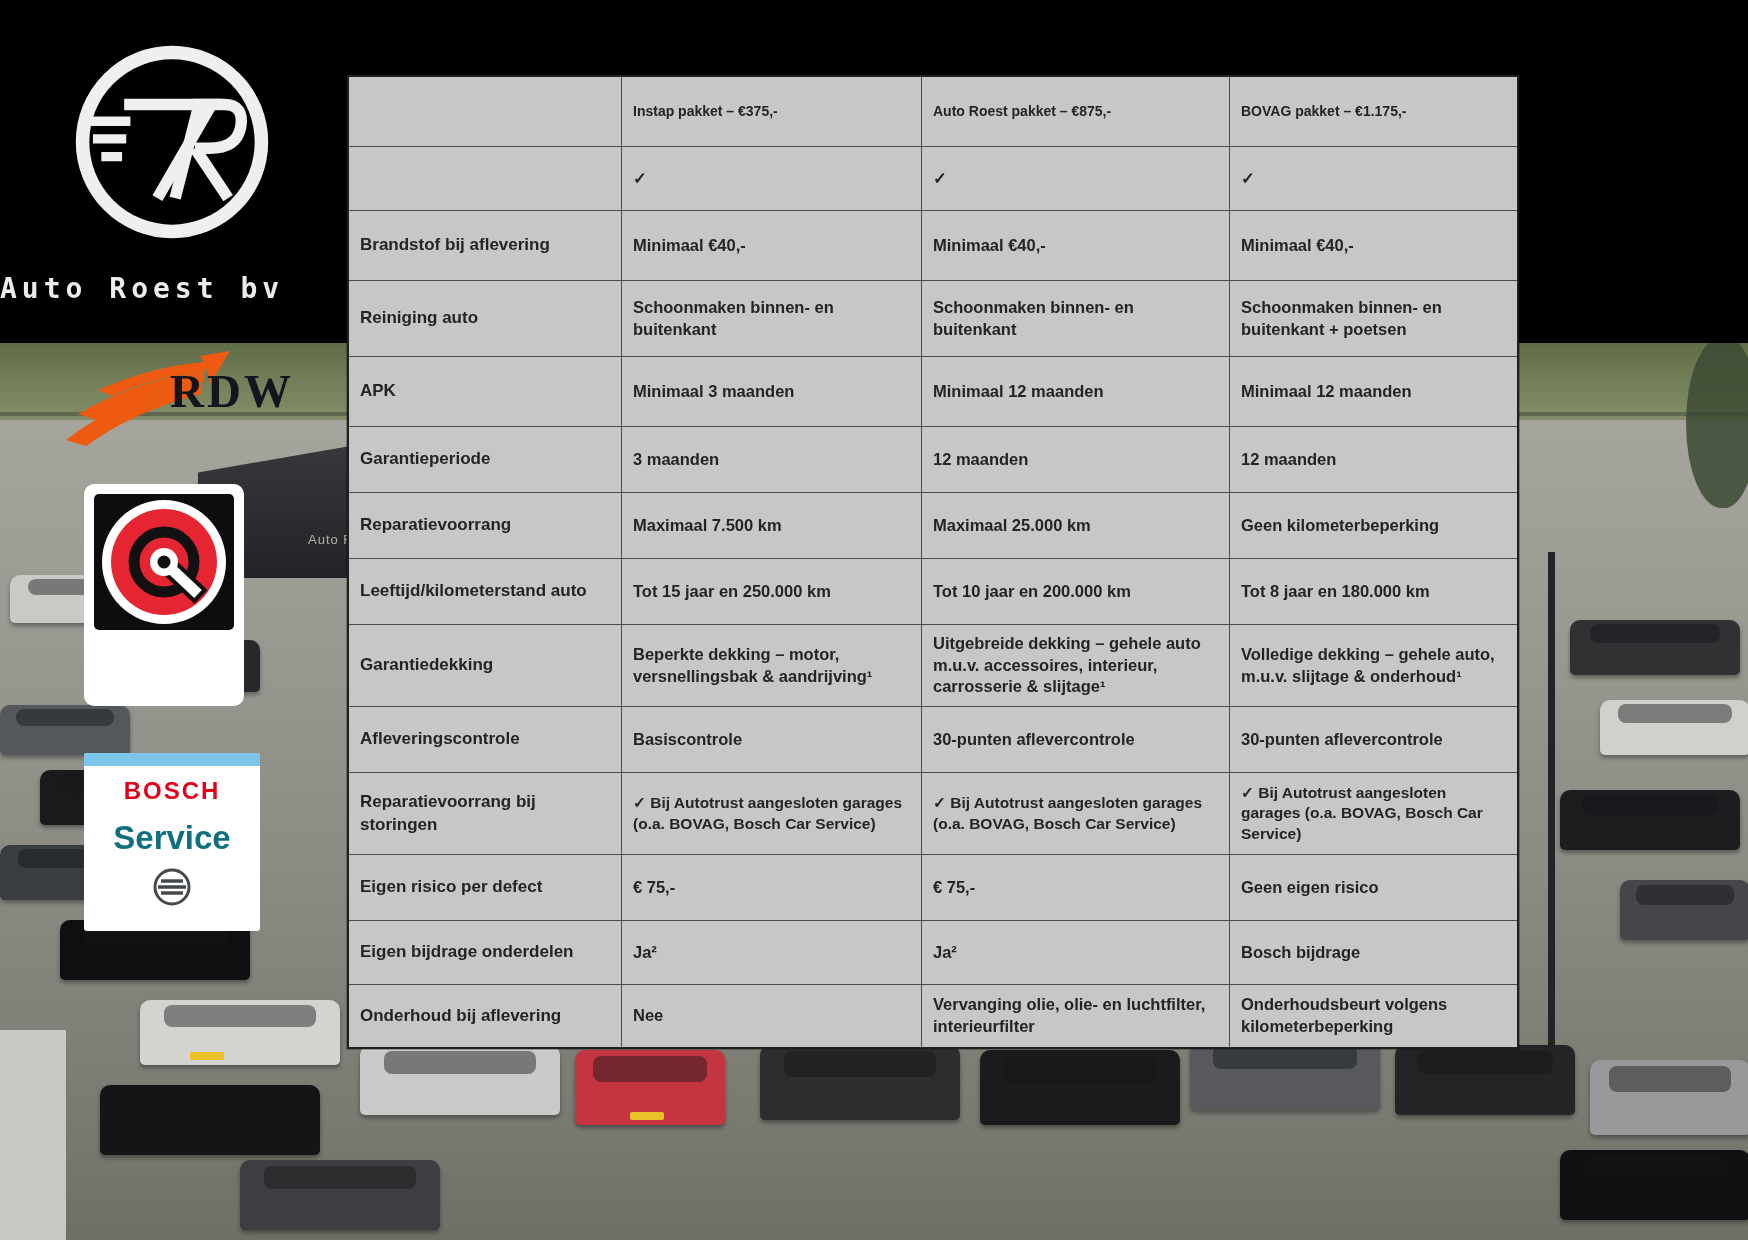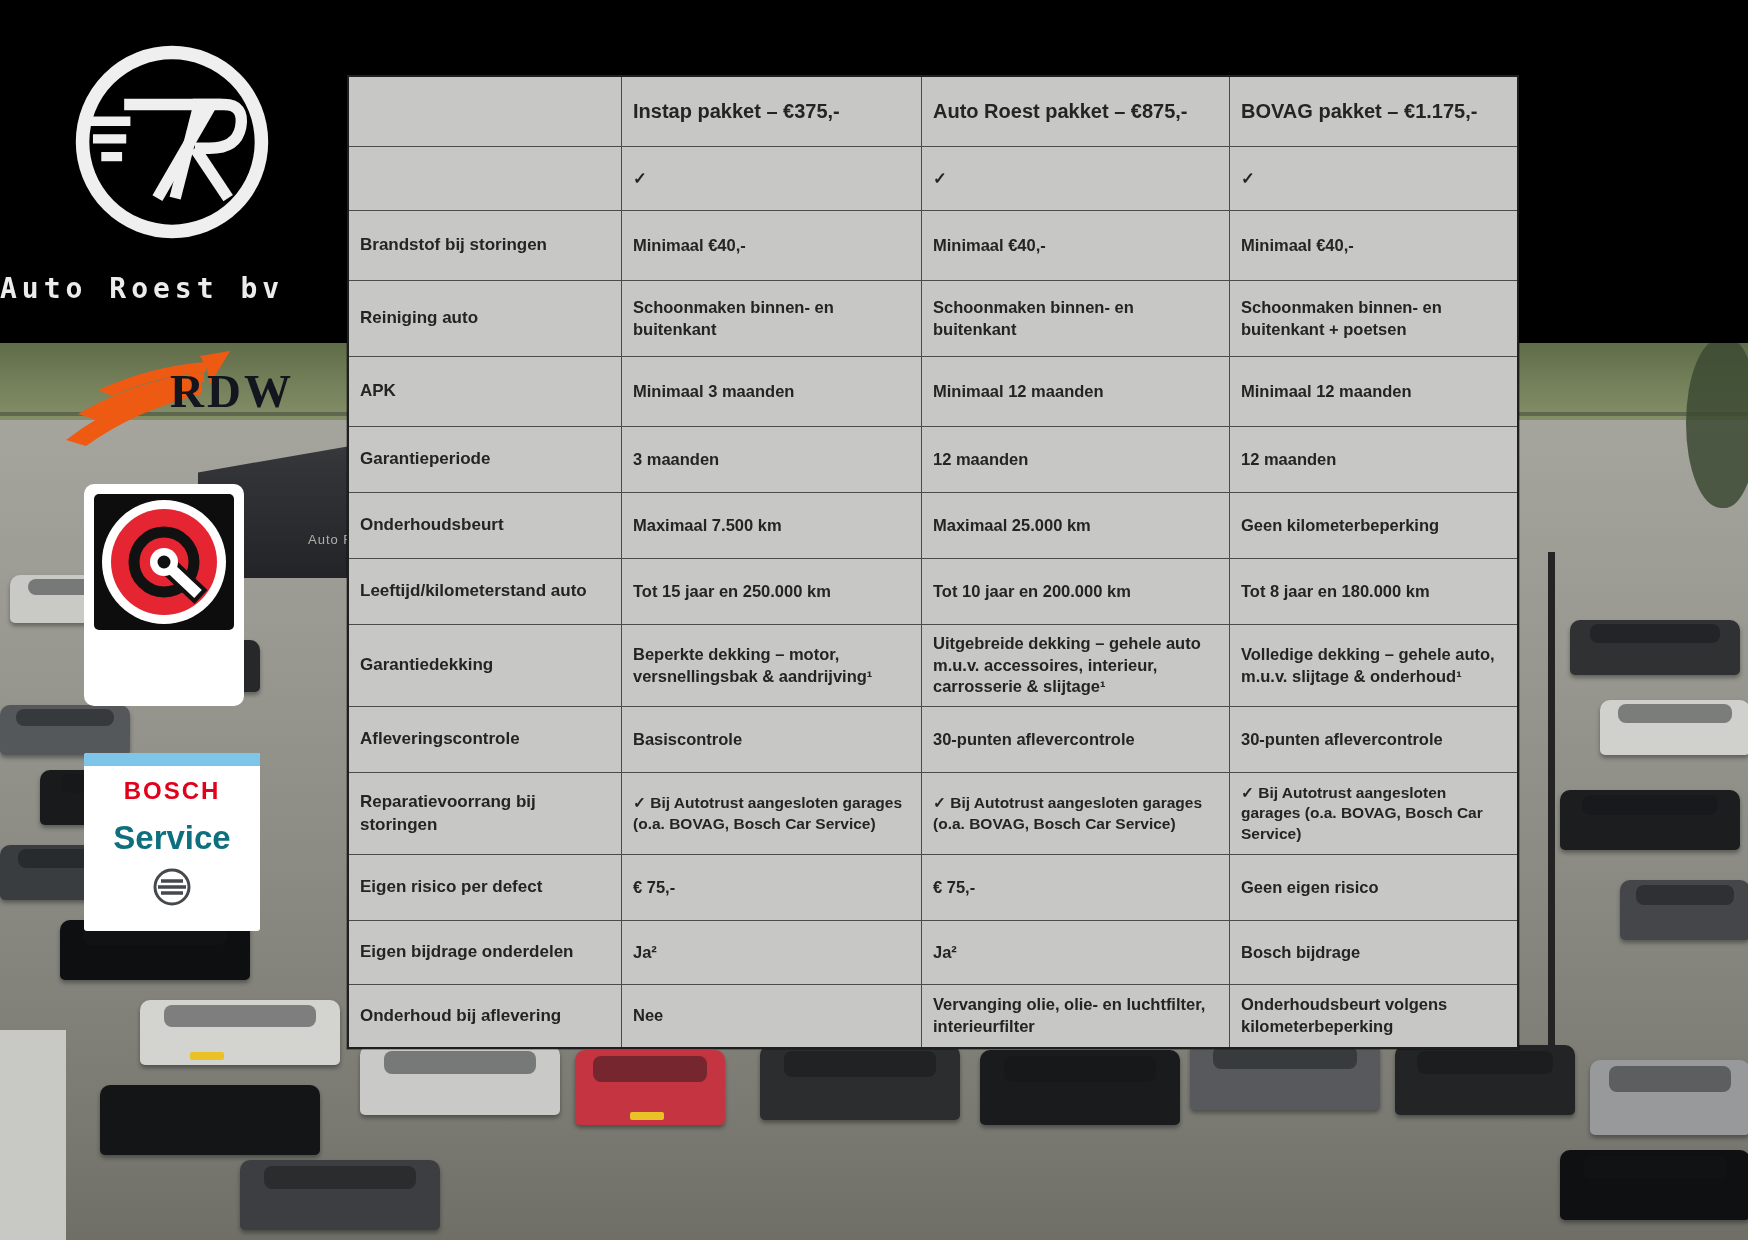--- a/index.html
+++ b/index.html
@@ -58,21 +58,21 @@
        grid-template-columns:273px 300px 308px 287px;
        grid-template-rows:70px 64px 70px 76px 70px 66px 66px 66px 82px 66px 82px 66px 64px 62px;
        border:2px solid #1f1f1f;background:#c7c7c5;
        box-shadow:0 0 0 1px rgba(0,0,0,.25);}
   .row{display:contents;}
   .c{border-right:1px solid #4b4b49;border-bottom:1px solid #4b4b49;background:#c7c7c5;
      display:flex;align-items:center;padding:6px 12px 6px 11px;
      color:#242424;font-weight:700;font-size:16.5px;line-height:1.32;}
   .row .c:last-child{border-right:none;}
   .row:last-child .c{border-bottom:none;}
-  .hdr{font-size:20px;}
+  .hdr{font-size:14px;}
   .lab{font-size:17px;}
 </style>
 </head>
 <body>
 
 <div class="stage">
 
   <div class="photo">
     <div class="field"></div>
     <div class="fence"></div>
@@ -166,21 +166,21 @@
       <div class="c hdr">Auto Roest pakket – €875,-</div>
       <div class="c hdr">BOVAG pakket – €1.175,-</div>
     </div>
     <div class="row">
       <div class="c lab"></div>
       <div class="c">✓</div>
       <div class="c">✓</div>
       <div class="c">✓</div>
     </div>
     <div class="row">
-      <div class="c lab">Brandstof bij storingen</div>
+      <div class="c lab">Brandstof bij aflevering</div>
       <div class="c">Minimaal €40,-</div>
       <div class="c">Minimaal €40,-</div>
       <div class="c">Minimaal €40,-</div>
     </div>
     <div class="row">
       <div class="c lab">Reiniging auto</div>
       <div class="c">Schoonmaken binnen- en buitenkant</div>
       <div class="c">Schoonmaken binnen- en buitenkant</div>
       <div class="c">Schoonmaken binnen- en buitenkant + poetsen</div>
     </div>
@@ -190,21 +190,21 @@
       <div class="c">Minimaal 12 maanden</div>
       <div class="c">Minimaal 12 maanden</div>
     </div>
     <div class="row">
       <div class="c lab">Garantieperiode</div>
       <div class="c">3 maanden</div>
       <div class="c">12 maanden</div>
       <div class="c">12 maanden</div>
     </div>
     <div class="row">
-      <div class="c lab">Onderhoudsbeurt</div>
+      <div class="c lab">Reparatievoorrang</div>
       <div class="c">Maximaal 7.500 km</div>
       <div class="c">Maximaal 25.000 km</div>
       <div class="c">Geen kilometerbeperking</div>
     </div>
     <div class="row">
       <div class="c lab">Leeftijd/kilometerstand auto</div>
       <div class="c">Tot 15 jaar en 250.000 km</div>
       <div class="c">Tot 10 jaar en 200.000 km</div>
       <div class="c">Tot 8 jaar en 180.000 km</div>
     </div>

